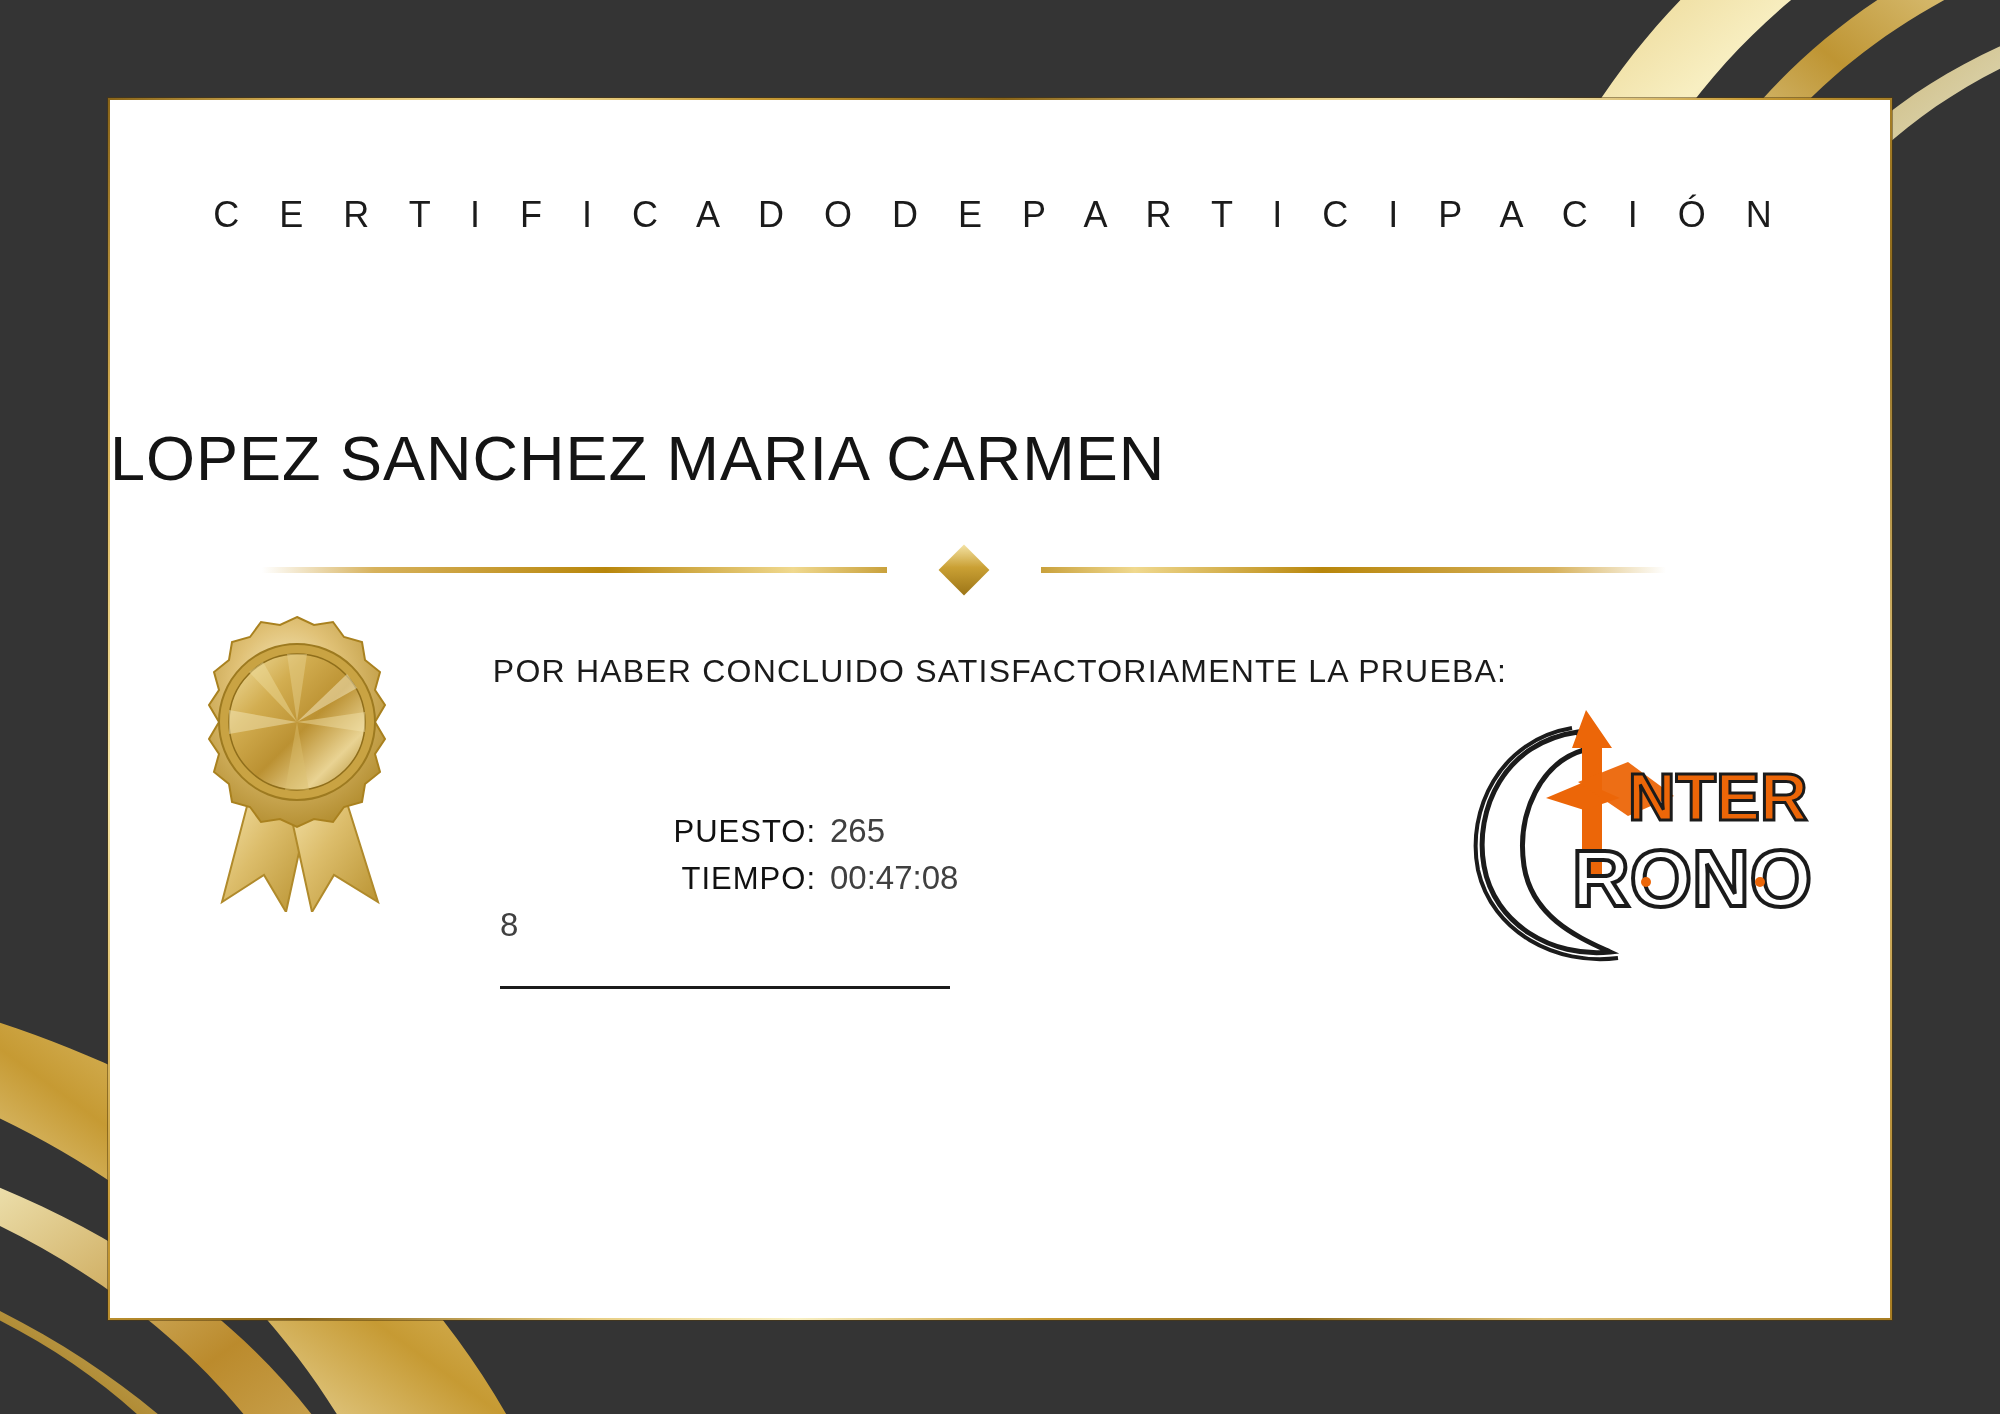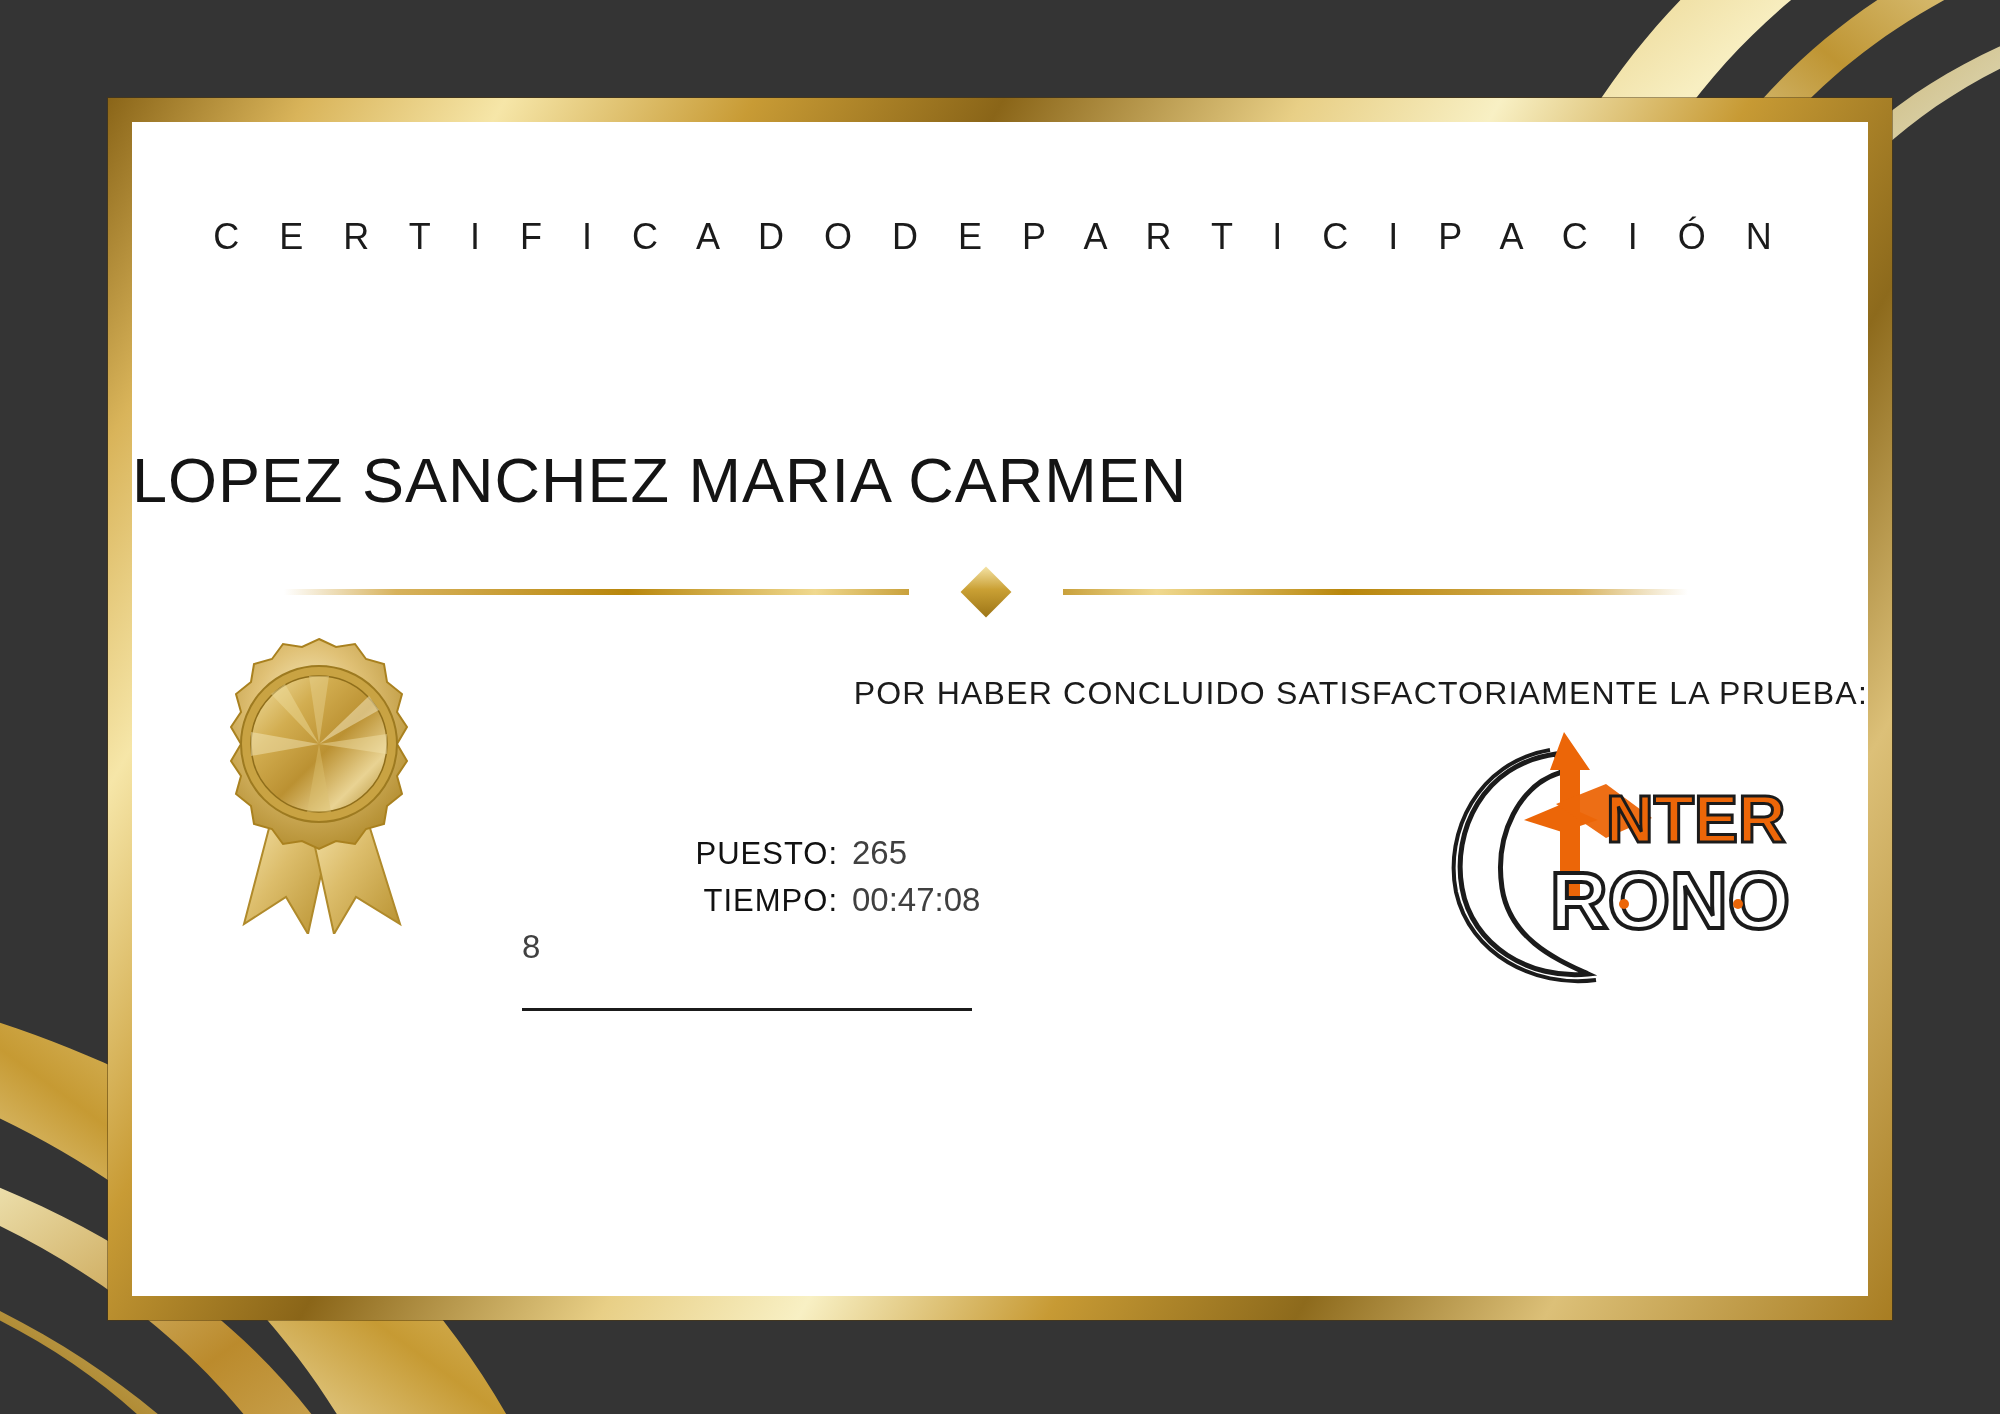--- a/index.html
+++ b/index.html
@@ -41,21 +41,21 @@
     pointer-events: none;
   }
 
   
   .frame {
     position: absolute;
     left: 108px;
     top: 98px;
     width: 1784px;
     height: 1222px;
-    padding: 24px;
+    padding: 2px;
     background: linear-gradient(135deg,
         #8a6012 0%, #d4a càn 0%);
     background: linear-gradient(118deg,
         #7d5a16 0%,
         #caa martin 0%);
     background: linear-gradient(120deg,
         #8a6518 0%,
         #d9b45a 8%,
         #f6e6a8 16%,
         #c89b35 26%,
@@ -136,21 +136,21 @@
     margin-left: -18px;
     transform: rotate(45deg);
     background: linear-gradient(135deg, #f4e3a5 0%, #caa034 45%, #9c7517 100%);
   }
 
   .subtitle {
     position: absolute;
     top: 553px;
     left: 0;
     width: 100%;
-    text-align: right;
+    text-align: center;
     font-size: 32px;
     letter-spacing: 1.2px;
     color: #1b1b1b;
     white-space: nowrap;
   }
 
   
   .results {
     position: absolute;
     left: 390px;

